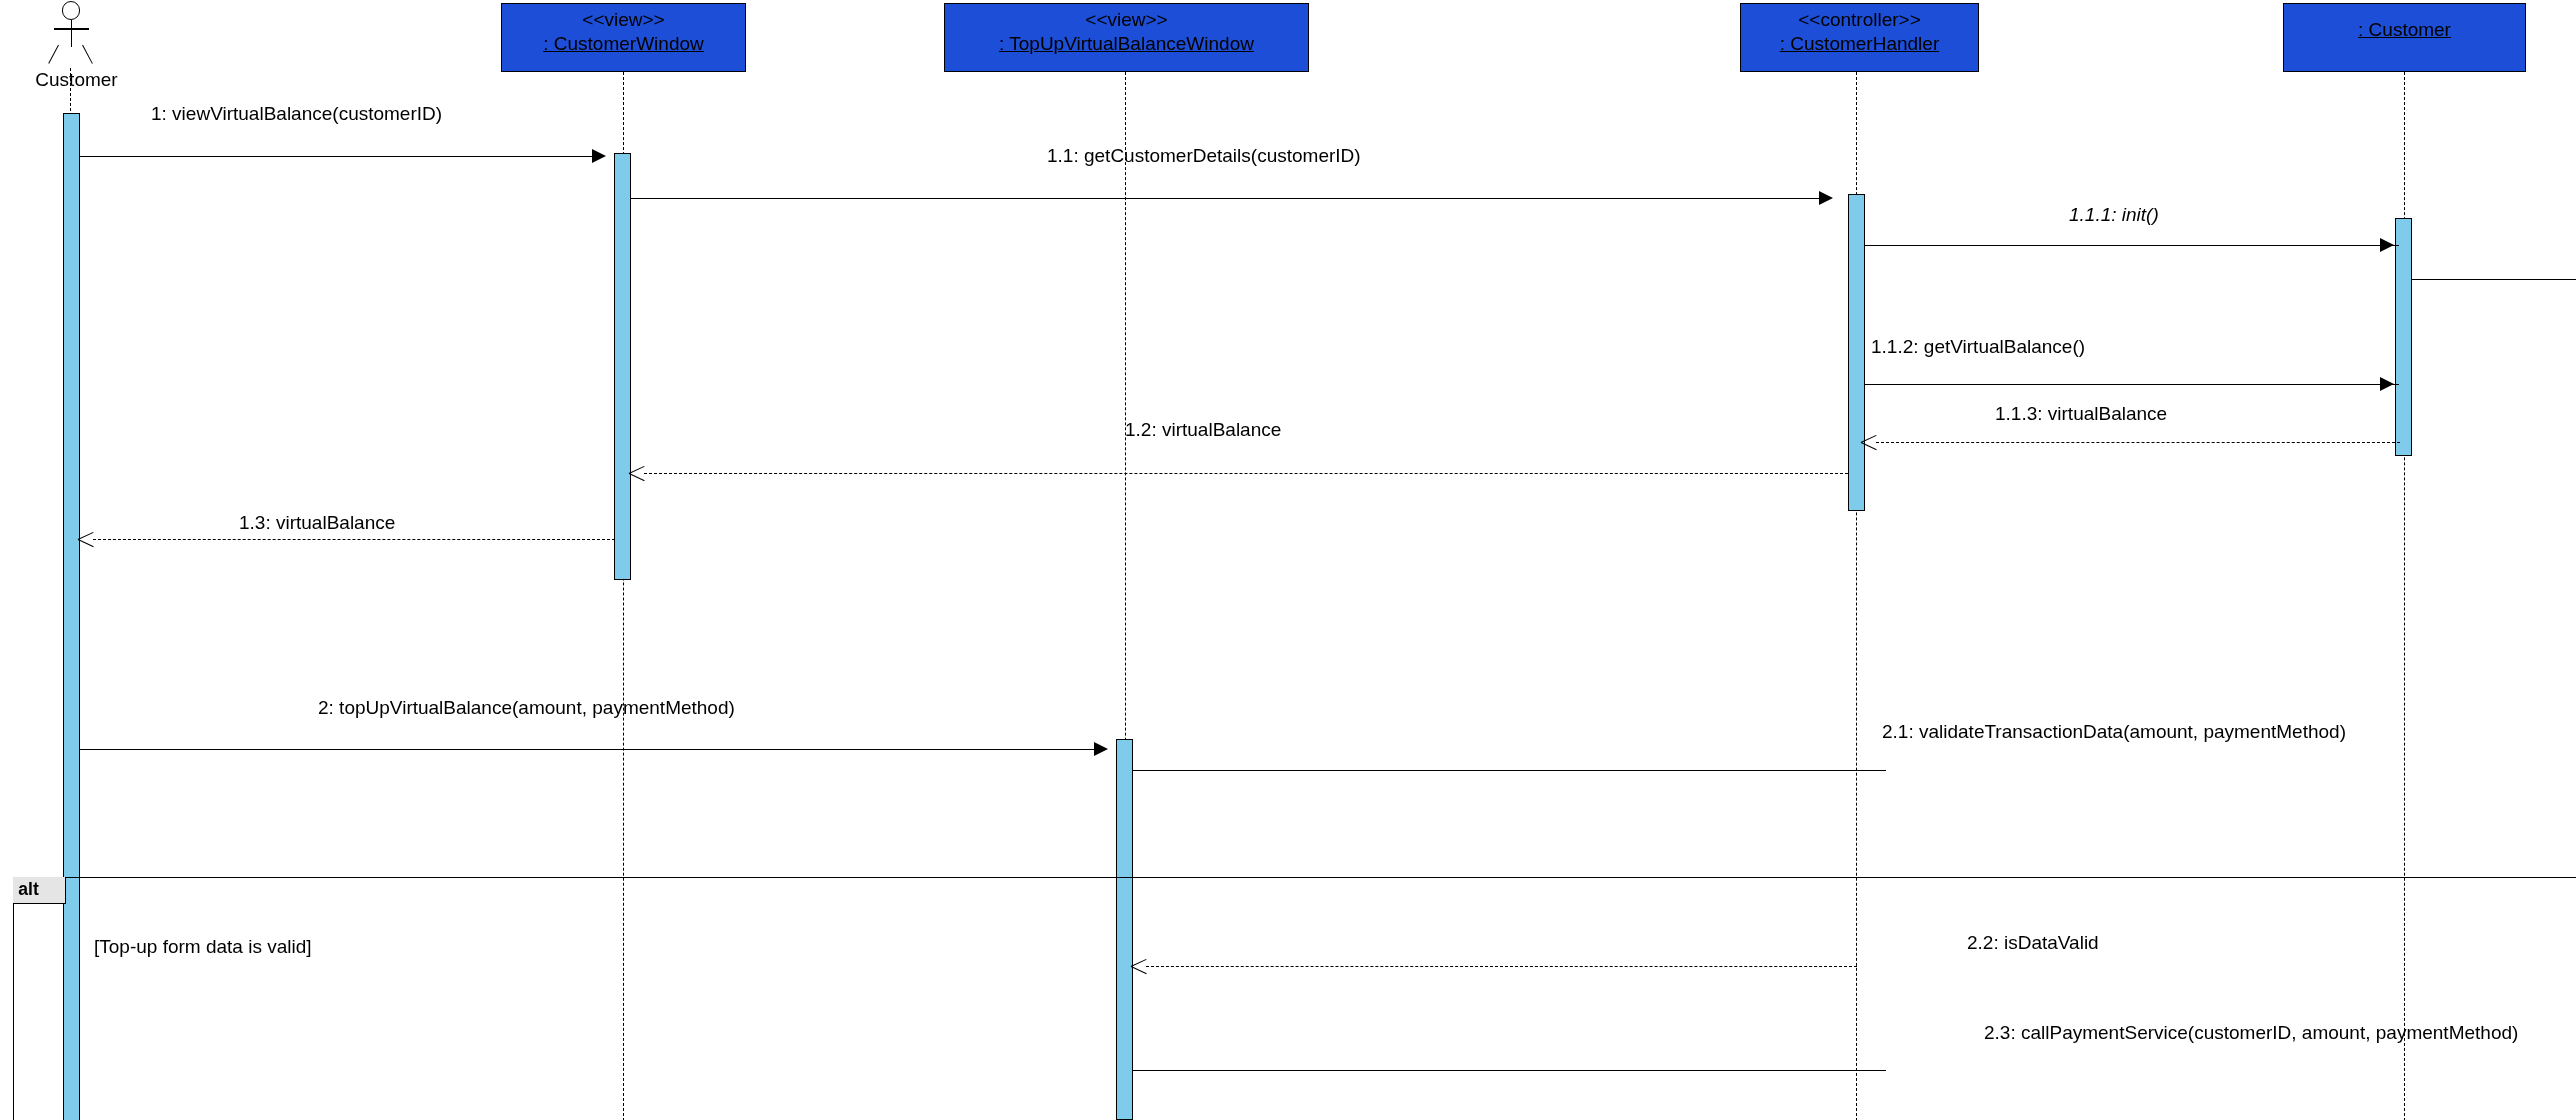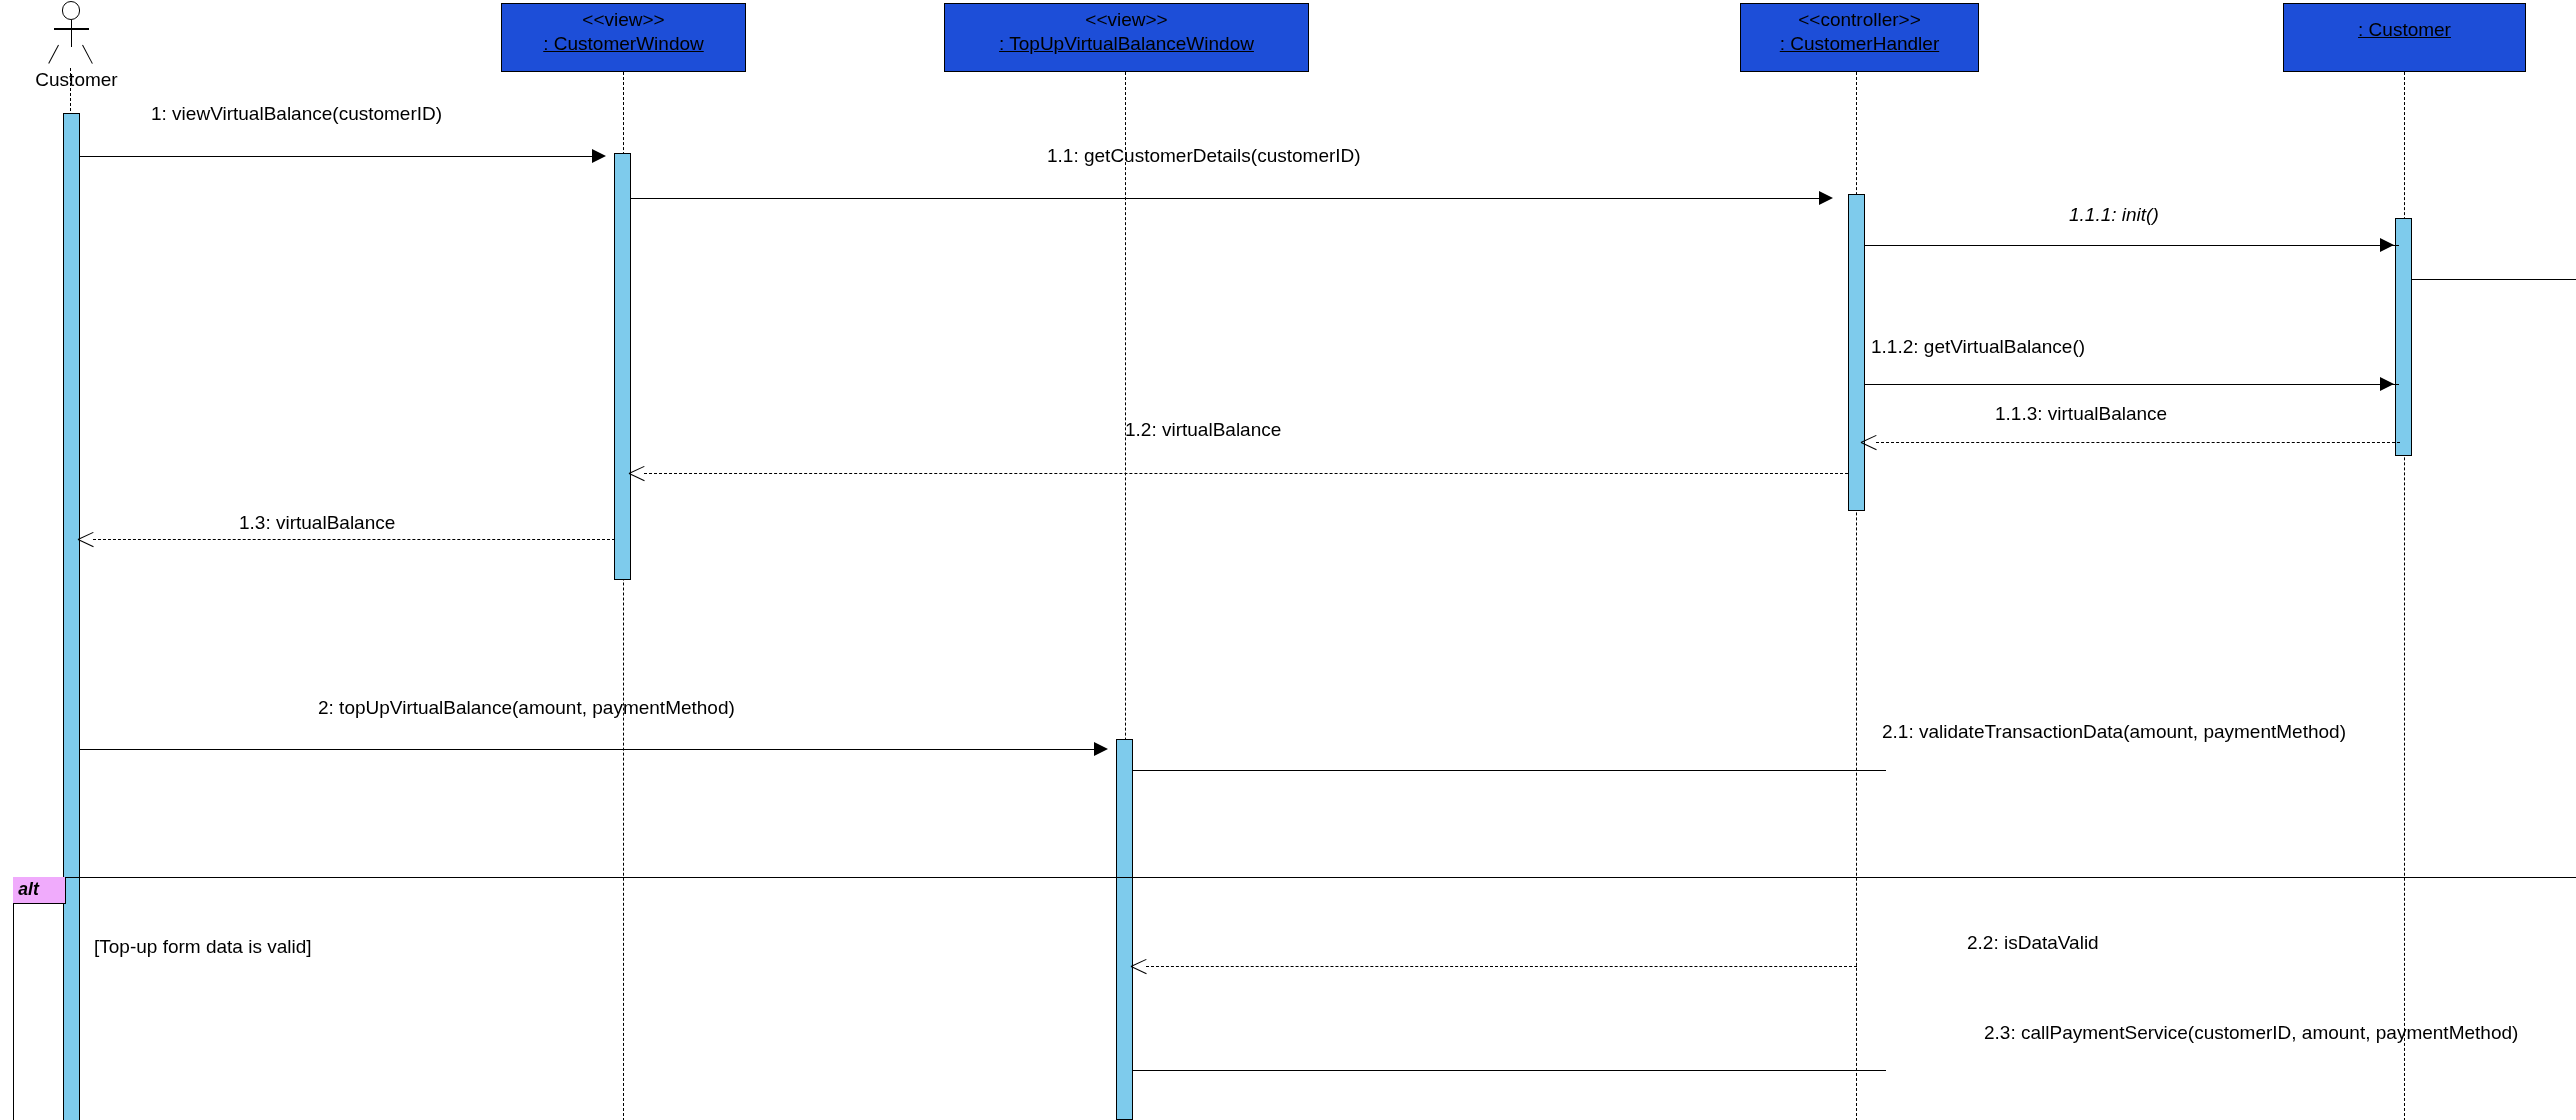--- a/index.html
+++ b/index.html
@@ -152,27 +152,26 @@
     border: 1.4px solid #000000;
     border-bottom: none;
     border-right: none;
     border-left: 1.4px solid #000000;
   }
   .frag-tab {
     position: absolute;
     box-sizing: border-box;
     border-right: 1.4px solid #000000;
     border-bottom: 1.4px solid #000000;
-    background: #f0abfc;
+    background: #e5e5e5;
     font-size: 17.6px;
     font-weight: bold;
     padding-left: 5.6px;
     line-height: 24px;
     color: #000000;
-    font-style: italic;
   }
   .frag-guard {
     position: absolute;
     font-size: 19px;
     color: #000000;
     white-space: nowrap;
   }
   .hline {
     position: absolute;
     height: 0;

